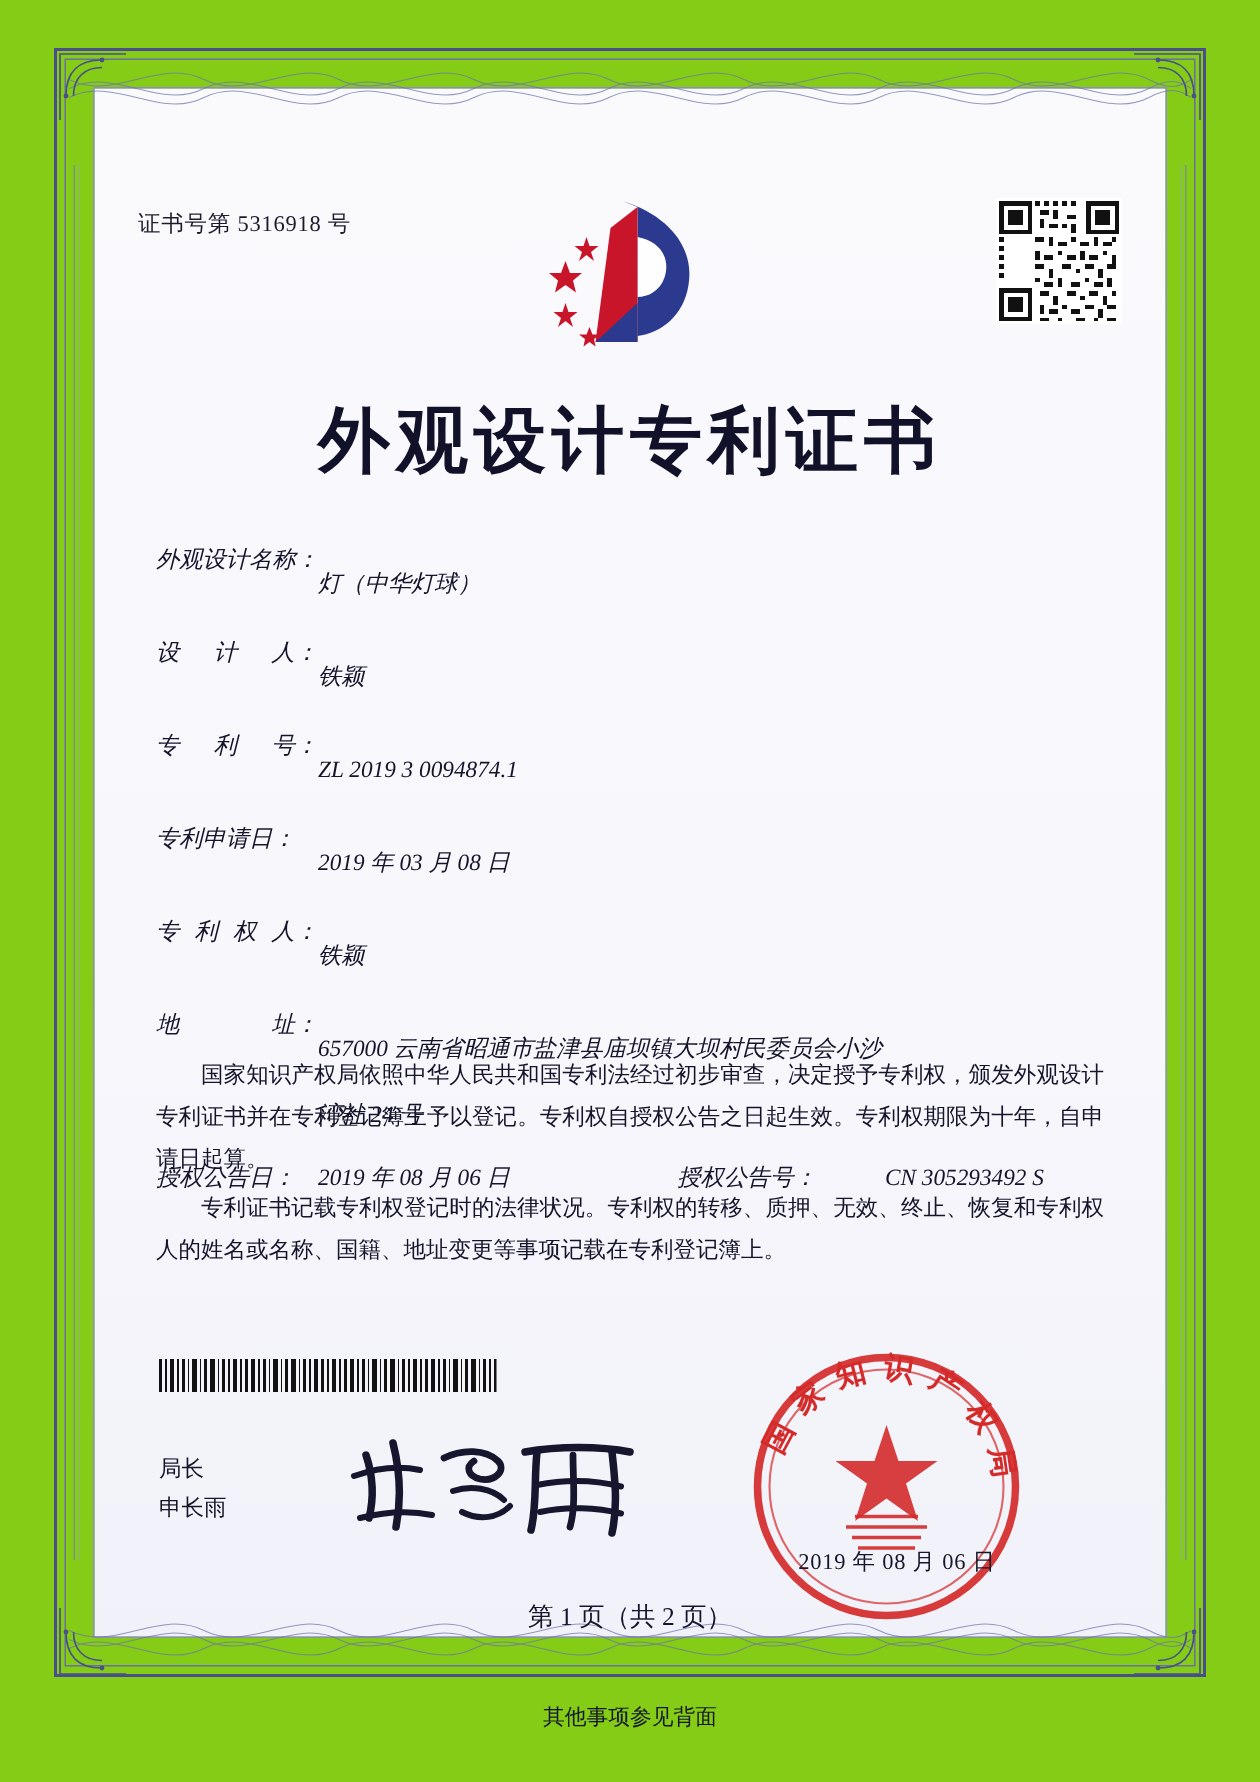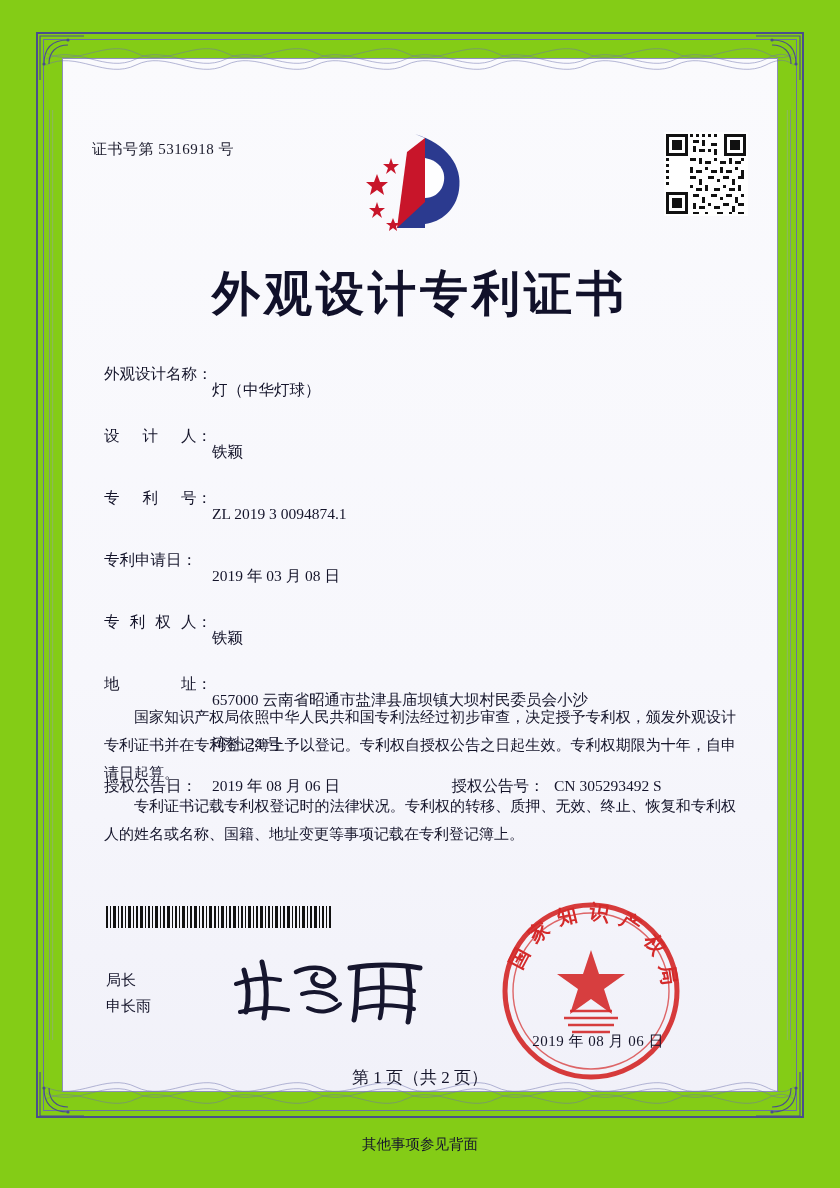--- a/index.html
+++ b/index.html
@@ -115,20 +115,21 @@
   }
 
   
   .fields {
     position: absolute;
     left: 104px; top: 362px;
     width: 640px;
     font-size: 15.5px;
     line-height: 1.55;
     color: #14142a;
+    font-style: italic;
   }
   .row {
     display: flex;
     align-items: flex-start;
     margin-bottom: 22px;
   }
   .row .lbl {
     width: 108px;
     flex: 0 0 108px;
     white-space: nowrap;
@@ -147,21 +148,21 @@
   .addr-second {
     margin-left: 108px;
     margin-top: 2px;
   }
   .row.dual {
     margin-bottom: 16px;
   }
   .row.dual .lbl { width: 108px; flex: 0 0 108px; }
   .row.dual .val1 { flex: 0 0 230px; }
   .row.dual .lbl2 { flex: 0 0 112px; text-align: center; }
-  .row.dual .val2 { flex: 1 1 auto; }
+  .row.dual .val2 { flex: 1 1 auto; margin-left: 36px; }
 
   
   .paras {
     position: absolute;
     left: 104px; top: 704px;
     width: 632px;
     font-size: 15px;
     line-height: 1.85;
     text-align: justify;
     color: #14142a;

